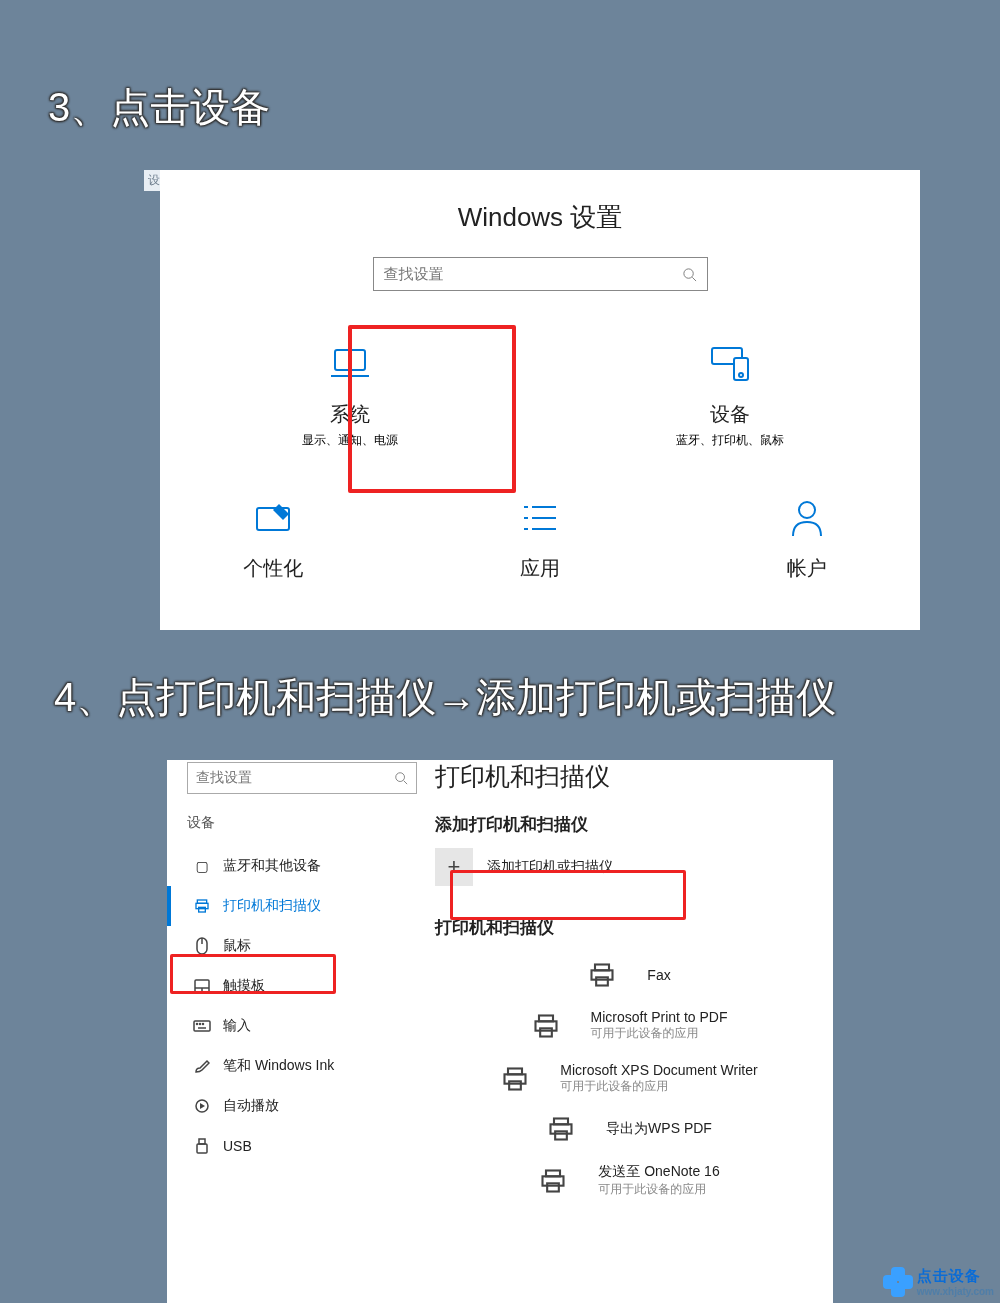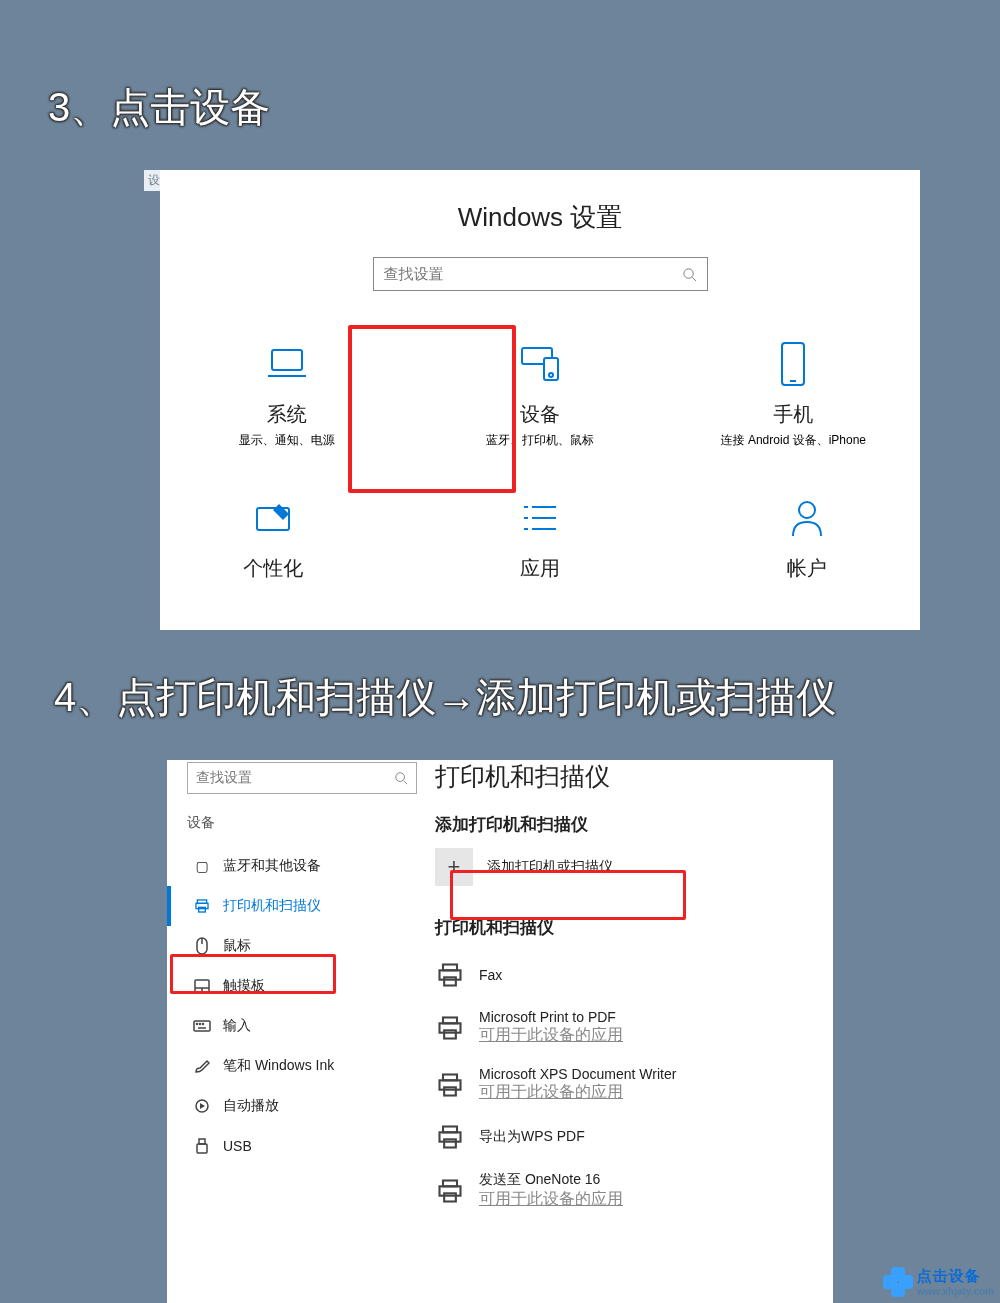--- a/index.html
+++ b/index.html
@@ -36,24 +36,24 @@
   .side-cat{font-size:14px;color:#555;margin-bottom:14px;}
   .side-item{display:flex;align-items:center;height:40px;gap:12px;font-size:14px;color:#222;padding-left:6px;}
   .side-item.active{color:#0078d7;border-left:4px solid #0078d7;margin-left:-20px;padding-left:22px;}
   .side-ico{width:18px;display:flex;justify-content:center;}
   .p2-main{flex:1;padding-right:10px;}
   .p2-h1{font-size:25px;font-weight:400;margin:0 0 20px 0;}
   .p2-h2{font-size:17px;margin:0 0 12px 0;}
   .add-row{display:flex;align-items:center;gap:14px;margin-bottom:10px;}
   .add-btn{width:38px;height:38px;background:#e6e6e6;display:flex;align-items:center;justify-content:center;font-size:22px;color:#444;}
   .printer-list{margin-top:6px;}
-  .printer-item{display:flex;align-items:center;gap:14px;padding:10px 0;}
+  .printer-item{display:flex;align-items:center;gap:30px;padding:10px 0;justify-content:center;}
   .printer-ico{width:30px;}
   .printer-name{font-size:14px;}
-  .printer-sub{font-size:16px;color:#888;text-decoration:underline;}
+  .printer-sub{font-size:12px;color:#888;}
   #hl2{left:170px;top:954px;width:160px;height:34px;border-width:3px;}
   #hl3{left:450px;top:870px;width:230px;height:44px;border-width:3px;}
 
   .watermark{position:absolute;right:6px;bottom:6px;display:flex;align-items:center;color:#0a6cd6;font-weight:bold;}
   .watermark .logo{width:30px;height:30px;position:relative;margin-right:4px;}
   .watermark .petal{position:absolute;width:14px;height:14px;background:#3aa0ff;border-radius:4px;}
   .watermark .p1{left:8px;top:0;} .watermark .p2{left:16px;top:8px;}
   .watermark .p3{left:8px;top:16px;} .watermark .p4{left:0;top:8px;}
   .watermark .line1{font-size:15px;letter-spacing:1px;}
   .watermark .line2{font-size:10px;color:#4f7ea8;}
@@ -91,30 +91,20 @@
       <div class="cat-icon">
         <svg width="48" height="40" viewBox="0 0 48 40">
               <rect x="6" y="4" width="30" height="16" rx="2"></rect>
               <rect x="28" y="14" width="14" height="22" rx="2" fill="#fff"></rect>
               <circle cx="35" cy="31" r="2"></circle>
             </svg>
       </div>
       <div class="cat-title">设备</div>
       <div class="cat-desc">蓝牙、打印机、鼠标</div>
     </div>
-    <div class="cat">
-      <div class="cat-icon">
-        <svg width="30" height="46" viewBox="0 0 30 46">
-              <rect x="4" y="2" width="22" height="42" rx="3"></rect>
-              <line x1="12" y1="40" x2="18" y2="40"></line>
-            </svg>
-      </div>
-      <div class="cat-title">手机</div>
-      <div class="cat-desc">连接 Android 设备、iPhone</div>
-    </div>
   </div>
 
   <div class="cat-row2">
     <div class="cat">
       <div class="cat-icon">
         <svg width="44" height="36" viewBox="0 0 44 36">
               <rect x="6" y="8" width="32" height="22" rx="2"></rect>
               <path d="M28 4 L38 14 L32 20 L22 10 Z" fill="#0078d7" stroke="none"></path>
             </svg>
       </div>

